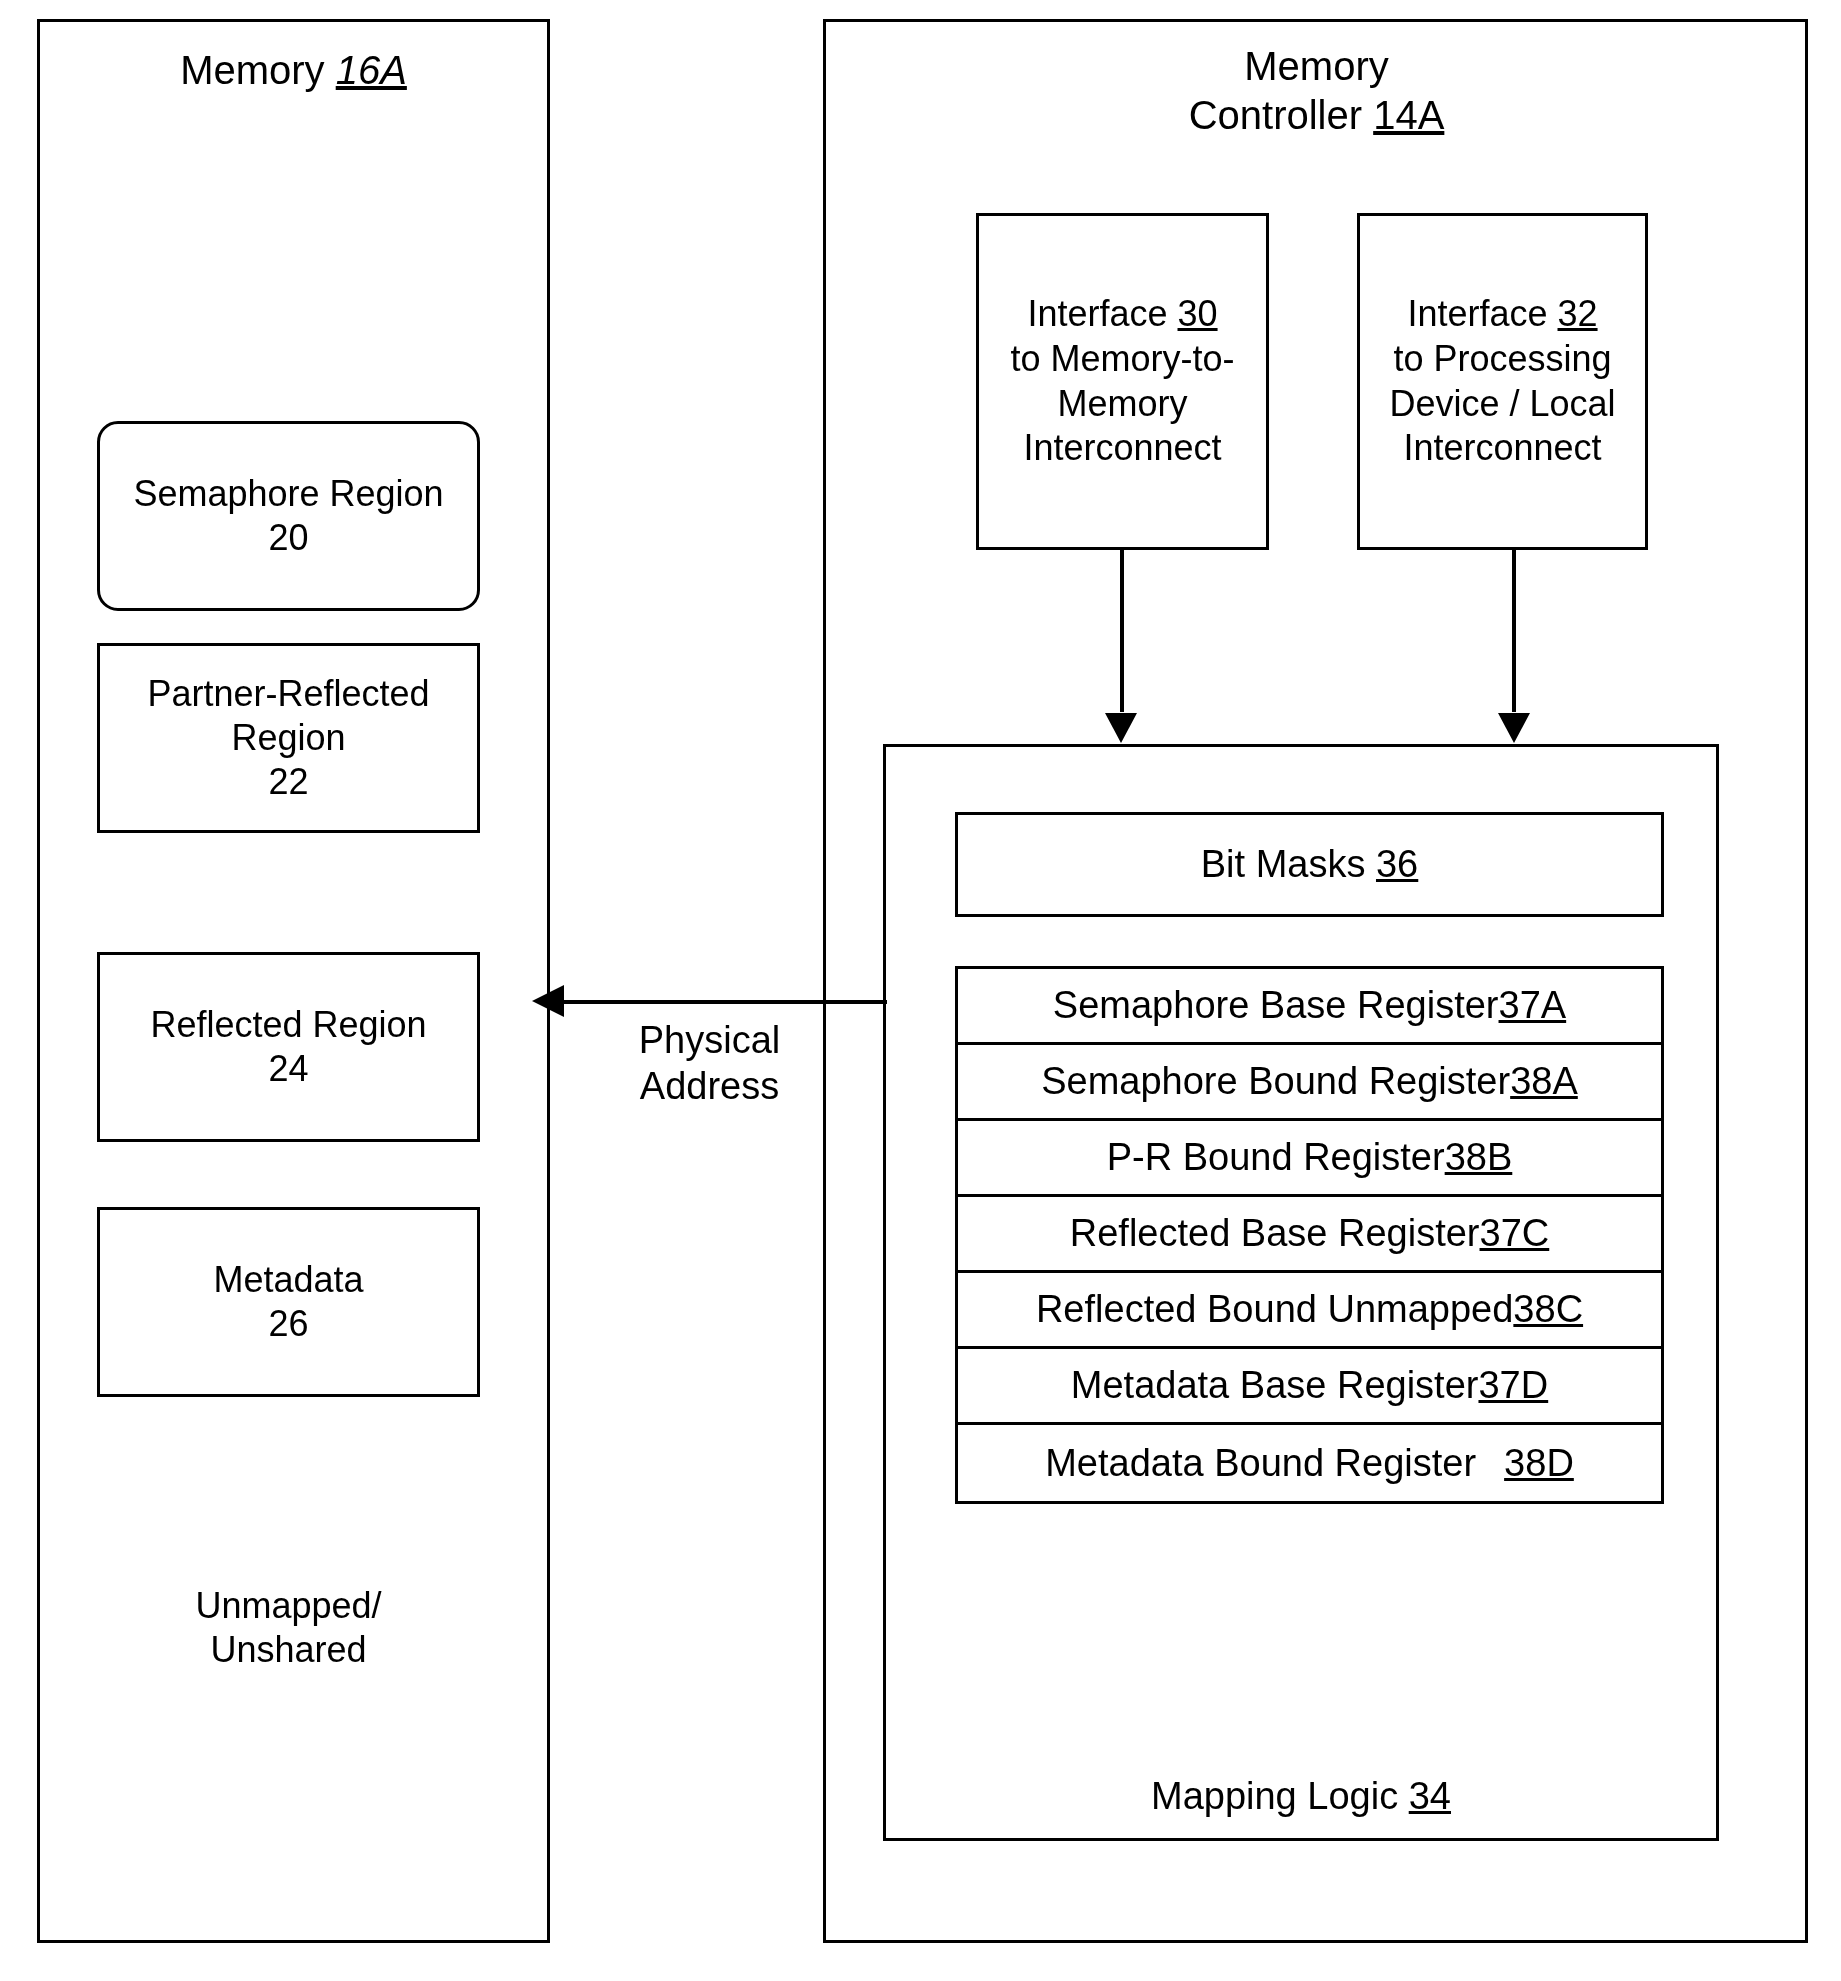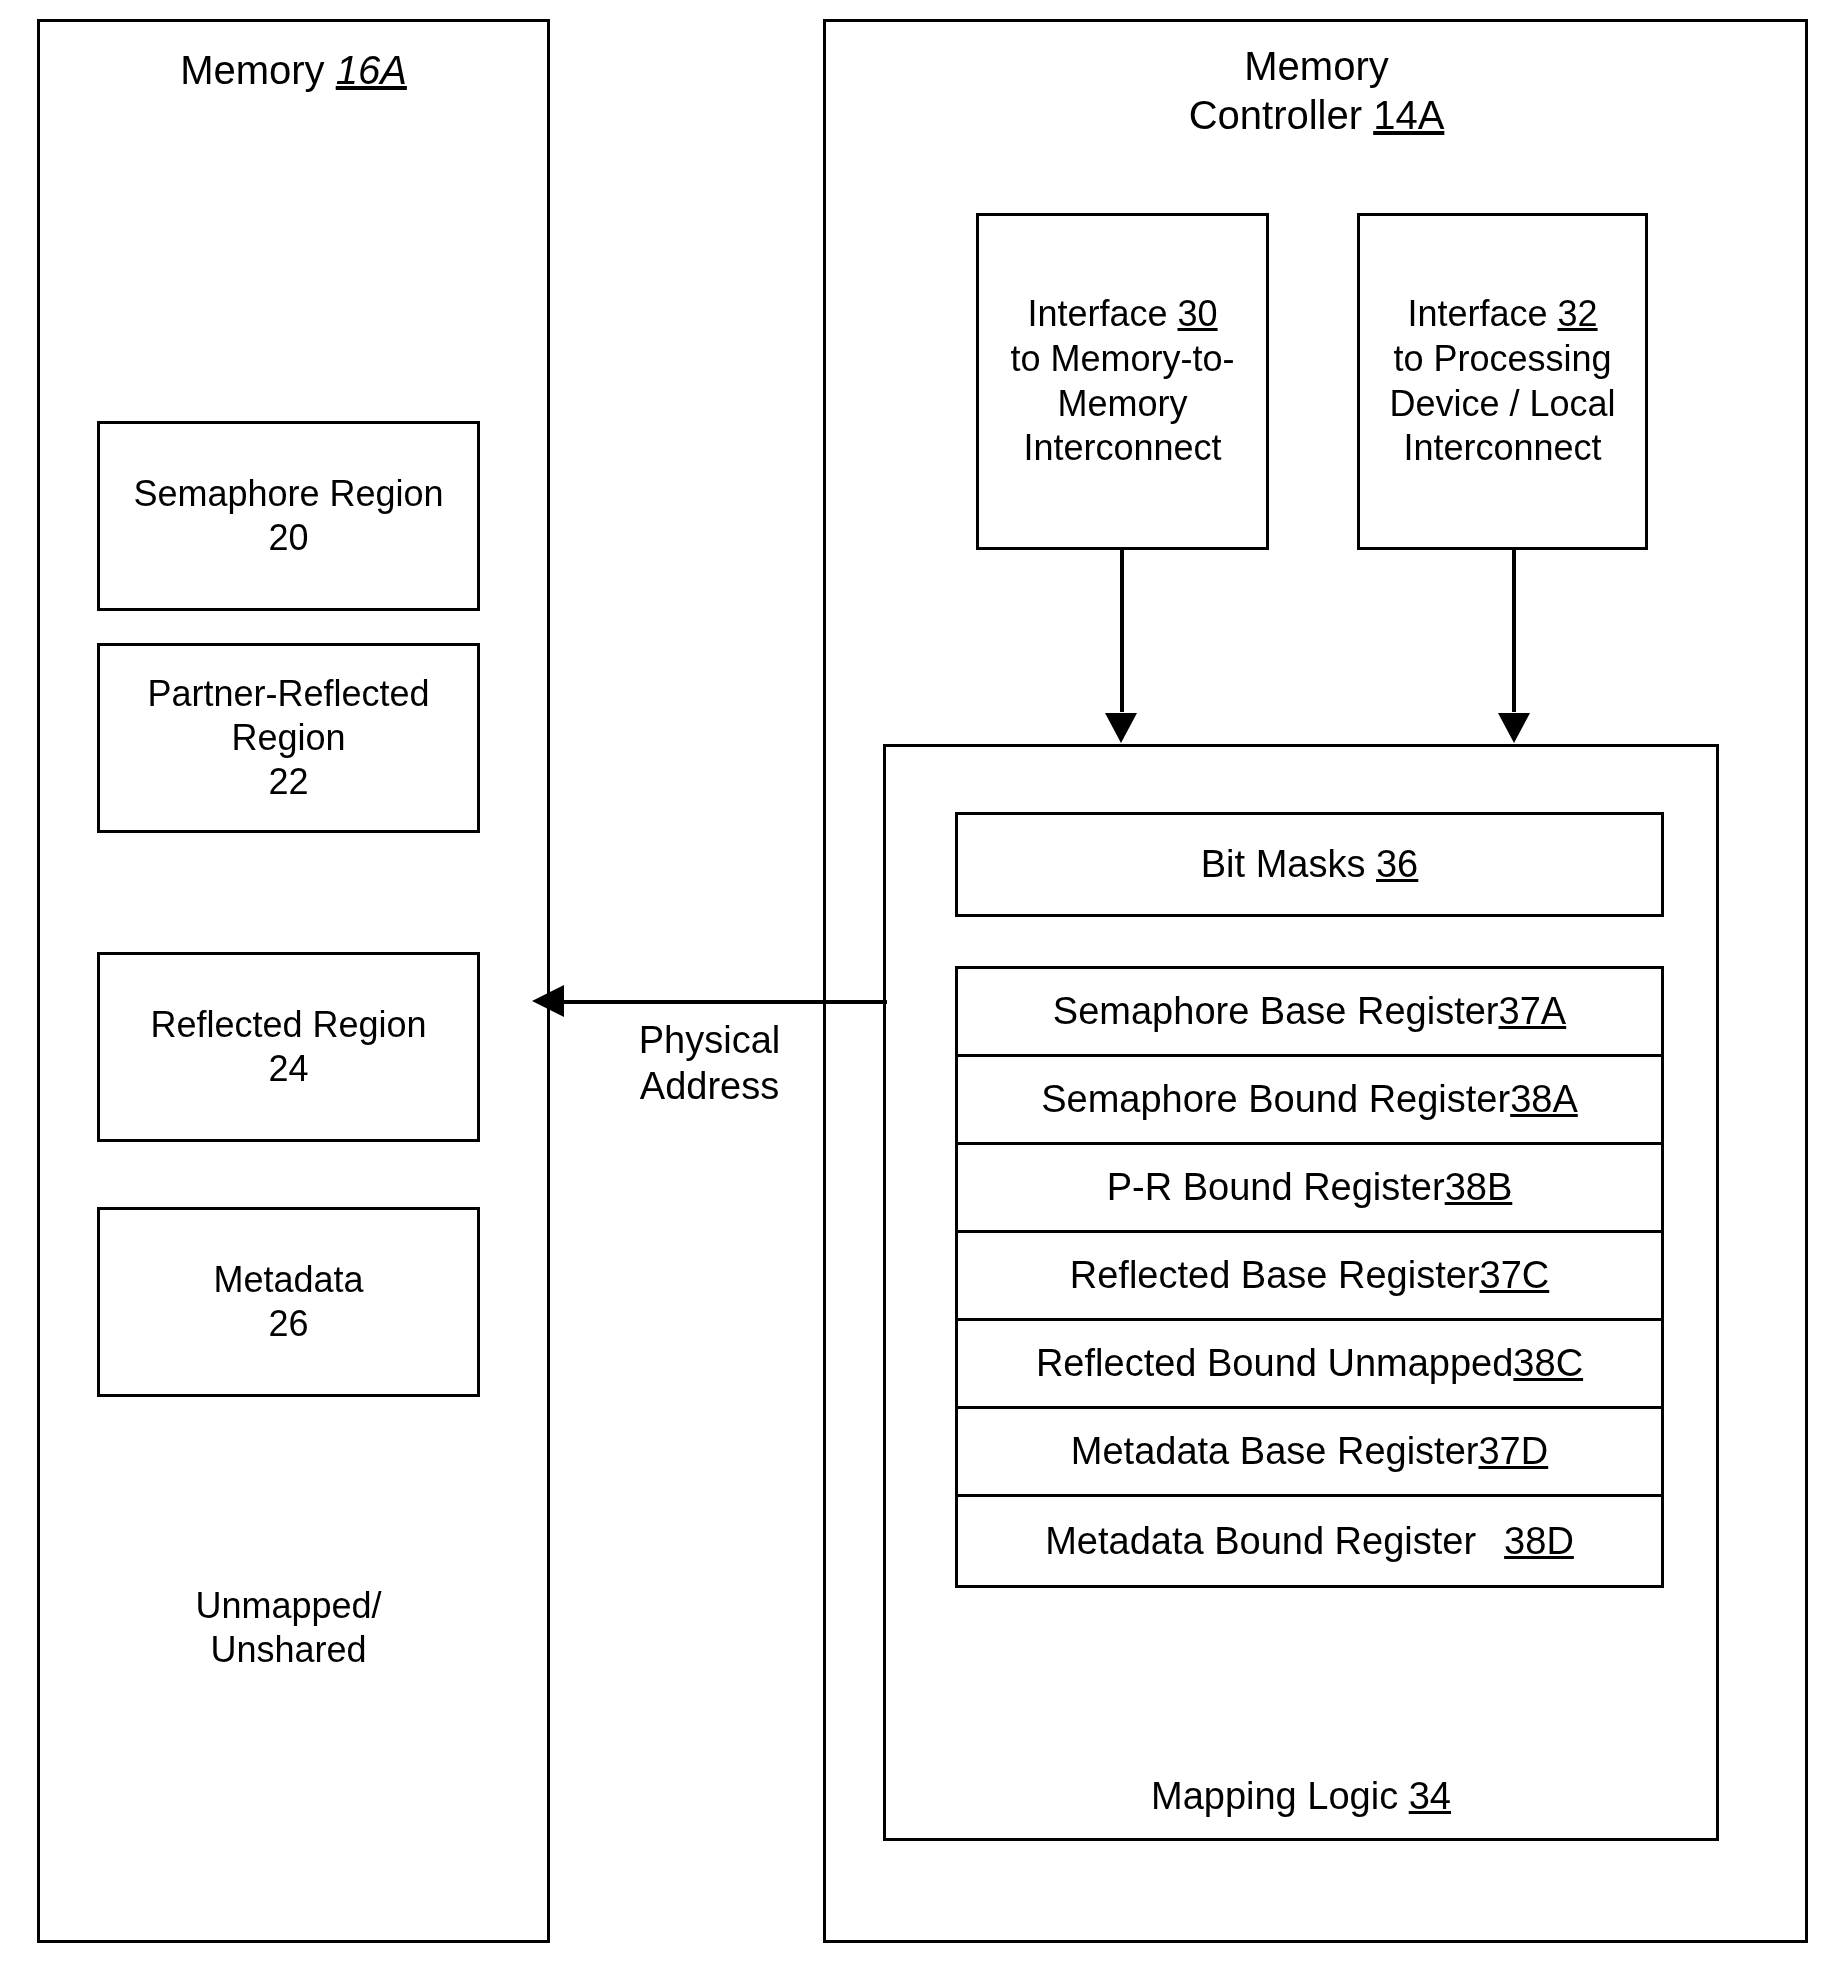--- a/index.html
+++ b/index.html
@@ -52,21 +52,21 @@
     display: flex;
     align-items: center;
     justify-content: center;
   }
   .mem-region .label {
     text-align: center;
     font-size: 36px;
     line-height: 1.22;
     white-space: pre-line;
   }
-  #region-semaphore { left: 97px; top: 421px;  width: 383px; height: 190px; }
+  #region-semaphore { left: 97px; top: 421px;  width: 383px; height: 190px; border-radius: 21px; }
   #region-partner   { left: 97px; top: 643px;  width: 383px; height: 190px; }
   #region-reflected { left: 97px; top: 952px; width: 383px; height: 190px; }
   #region-metadata  { left: 97px; top: 1207px; width: 383px; height: 190px; }
 
   #unmapped-label {
     left: 97px; top: 1584px;
     width: 383px;
     font-size: 36px;
   }
 
@@ -148,21 +148,21 @@
   #register-stack {
     position: absolute;
     left: 955px; top: 966px;
     width: 709px;
     box-sizing: border-box;
     border: 3.5px solid #000;
     background: #fff;
   }
   .register-row {
     box-sizing: border-box;
-    height: 88px;
+    height: 76px;
     border-bottom: 3.5px solid #000;
     display: flex;
     align-items: center;
     justify-content: center;
     font-size: 38px;
   }
   .register-row:last-child { border-bottom: none; gap: 28px; }
   .register-row .ref { text-decoration: underline; }
 
   

